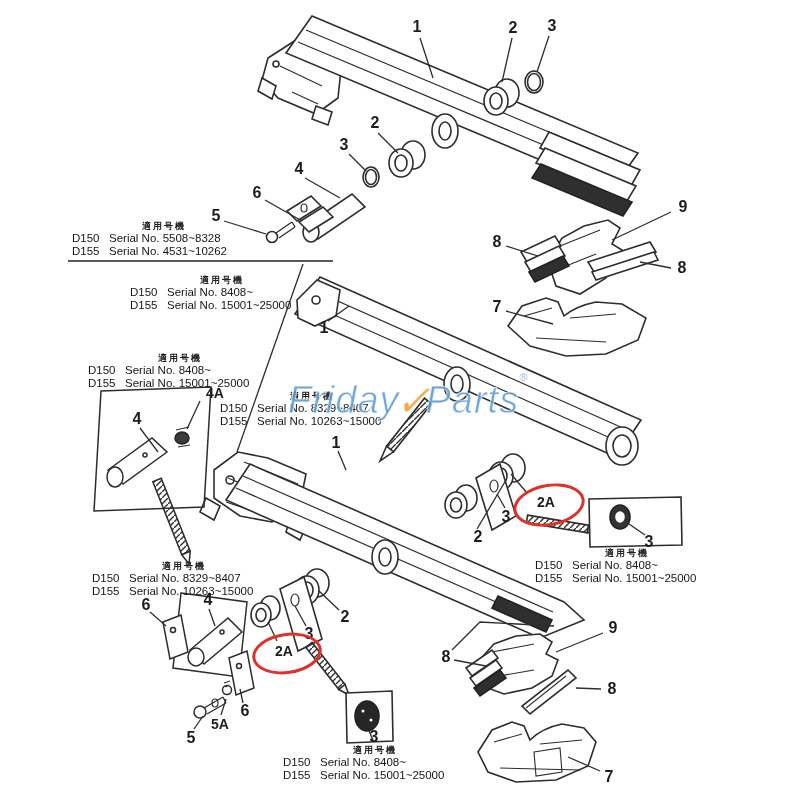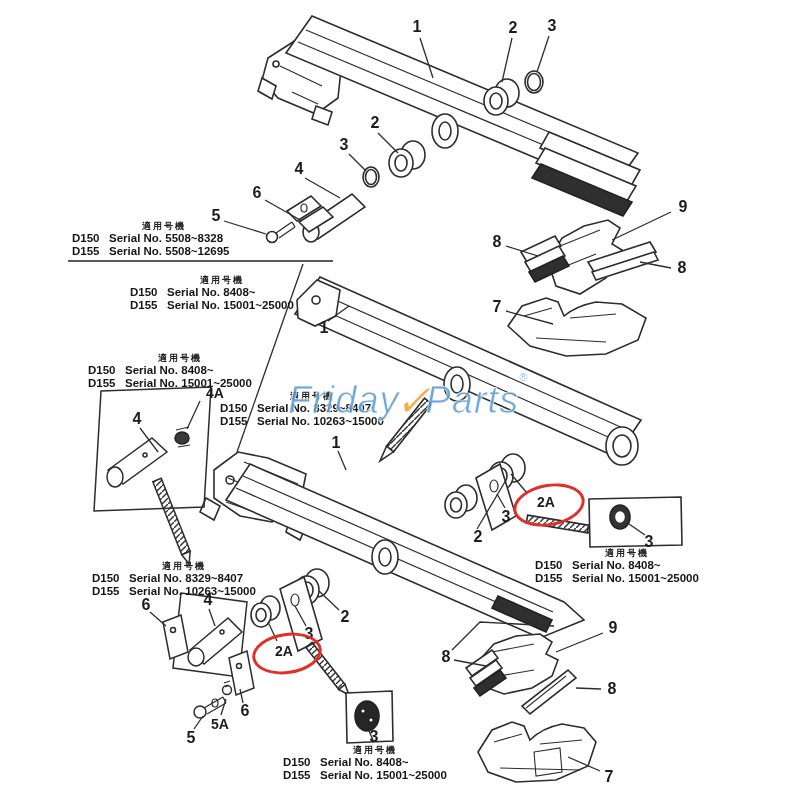--- a/index.html
+++ b/index.html
@@ -7,21 +7,21 @@
          font-family:"Liberation Sans",sans-serif;}
   .stage svg{position:absolute;left:0;top:0;}
   
   .callout{position:absolute;transform:translate(-50%,-50%);font-weight:bold;
            font-size:16px;color:#1c1c1c;letter-spacing:0;line-height:1;white-space:nowrap;}
   .callout.small{font-size:14px;}
   
   .serial-block{position:absolute;color:#161616;white-space:nowrap;}
   .serial-header{font-size:9px;font-weight:bold;letter-spacing:2px;padding-left:70px;
                  line-height:10px;margin-bottom:1px;color:#222;}
-  .serial-row{font-size:11.5px;font-weight:bold;line-height:13px;}
+  .serial-row{font-size:11.5px;font-weight:normal;line-height:13px;}
   .serial-row .model{display:inline-block;width:37px;}
   
   .watermark{position:absolute;left:288px;top:372px;font-size:38px;font-style:italic;
              font-weight:400;letter-spacing:1px;opacity:.88;white-space:nowrap;
              -webkit-text-stroke:1px rgba(255,255,255,.75);}
   .wm-blue{color:#5b9cd6;}
   .wm-orange{color:#f59f2d;font-size:44px;margin:0 -7px 0 -5px;position:relative;top:3px;}
   .wm-reg{color:#8db7e0;font-size:11px;position:relative;top:-18px;-webkit-text-stroke:0;}
   
   .red-ellipse{position:absolute;border:3.5px solid #e03028;border-radius:50%;}
@@ -291,21 +291,21 @@
 <span class="callout small" style="left:220px;top:724px">5A</span>
 <span class="callout" style="left:191px;top:738px">5</span>
 <span class="callout" style="left:613px;top:628px">9</span>
 <span class="callout" style="left:446px;top:657px">8</span>
 <span class="callout" style="left:612px;top:689px">8</span>
 <span class="callout" style="left:609px;top:777px">7</span>
 
 <div class="serial-block" style="left:72px;top:221px">
   <div class="serial-header">適用号機</div>
   <div class="serial-row"><span class="model">D150</span><span>Serial No. 5508~8328</span></div>
-  <div class="serial-row"><span class="model">D155</span><span>Serial No. 5508~12695</span></div>
+  <div class="serial-row"><span class="model">D155</span><span>Serial No. 4531~10262</span></div>
 </div>
 
 <div class="serial-block" style="left:130px;top:275px">
   <div class="serial-header">適用号機</div>
   <div class="serial-row"><span class="model">D150</span><span>Serial No. 8408~</span></div>
   <div class="serial-row"><span class="model">D155</span><span>Serial No. 15001~25000</span></div>
 </div>
 
 <div class="serial-block" style="left:88px;top:353px">
   <div class="serial-header">適用号機</div>

